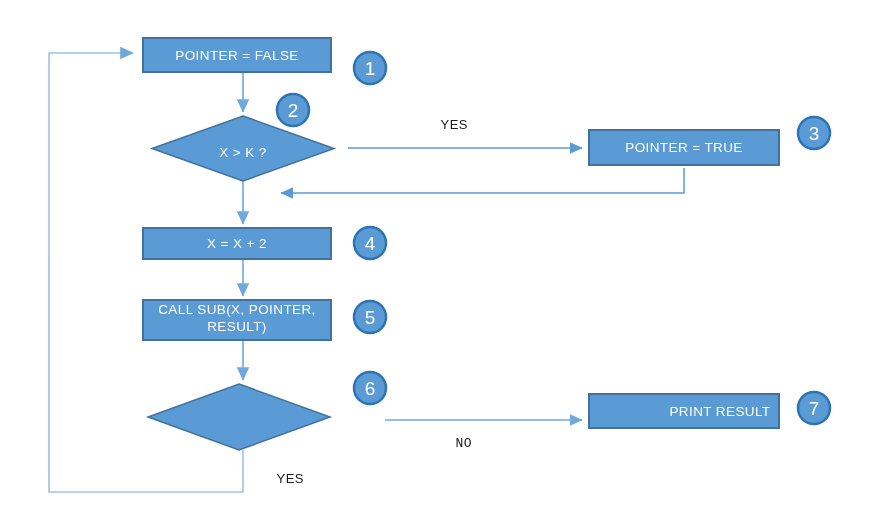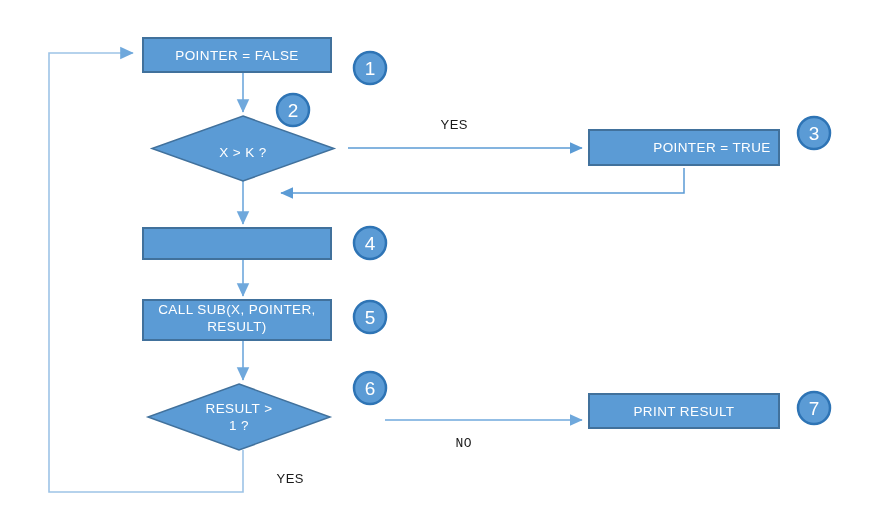--- a/index.html
+++ b/index.html
@@ -112,30 +112,29 @@
       <circle cx="370" cy="317" r="16" fill="#5B9BD5" stroke="#2E74B5" stroke-width="2.5"></circle>
       <circle cx="370" cy="388" r="16" fill="#5B9BD5" stroke="#2E74B5" stroke-width="2.5"></circle>
       <circle cx="814" cy="408" r="16" fill="#5B9BD5" stroke="#2E74B5" stroke-width="2.5"></circle>
     </g>
   </svg>
 
   <div class="node-label" style="left:143px; top:38px; width:188px; height:34px;">POINTER = FALSE</div>
 
   <div class="node-label" style="left:152px; top:120px; width:182px; height:65px;">X &gt; K ?</div>
 
-  <div class="node-label" style="left:589px; top:130px; width:190px; height:35px;margin-left:28px;">POINTER = TRUE</div>
+  <div class="node-label" style="left:589px; top:130px; width:190px; height:35px;">POINTER = TRUE</div>
 
+  <div class="node-label" style="left:143px; top:228px; width:188px; height:31px;">X = X + 2</div>
 
   <div class="node-label" style="left:143px; top:300px; width:188px; height:36px;">CALL SUB(X, POINTER,
 RESULT)</div>
 
-  <div class="node-label" style="left:148px; top:384px; width:182px; height:66px;">RESULT &gt;
-1 ?</div>
 
-  <div class="node-label" style="left:589px; top:394px; width:190px; height:34px;">PRINT RESULT</div>
+  <div class="node-label" style="left:589px; top:394px; width:190px; height:34px;padding-left:36px;">PRINT RESULT</div>
 
   <div class="edge-label" style="left:432px; top:117px; width:36px;">YES</div>
 
   <div class="edge-label" style="left:442px; top:436px; width:30px;font-family:Liberation Mono, monospace;">NO</div>
 
   <div class="edge-label" style="left:268px; top:471px; width:36px;">YES</div>
 
   <div class="badge-num" style="left:354px; top:52px;  width:32px; height:32px;">1</div>
   <div class="badge-num" style="left:277px; top:94px;  width:32px; height:32px;">2</div>
   <div class="badge-num" style="left:798px; top:117px; width:32px; height:32px;">3</div>

